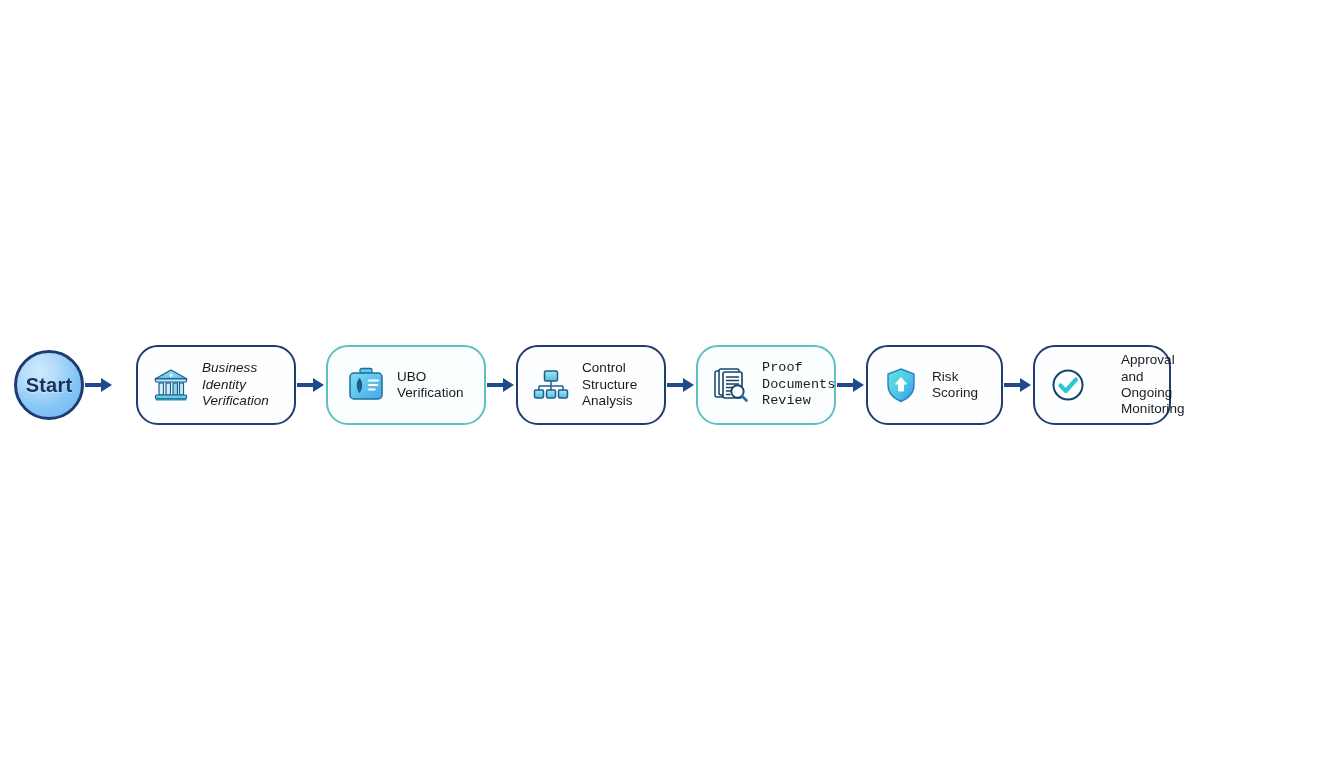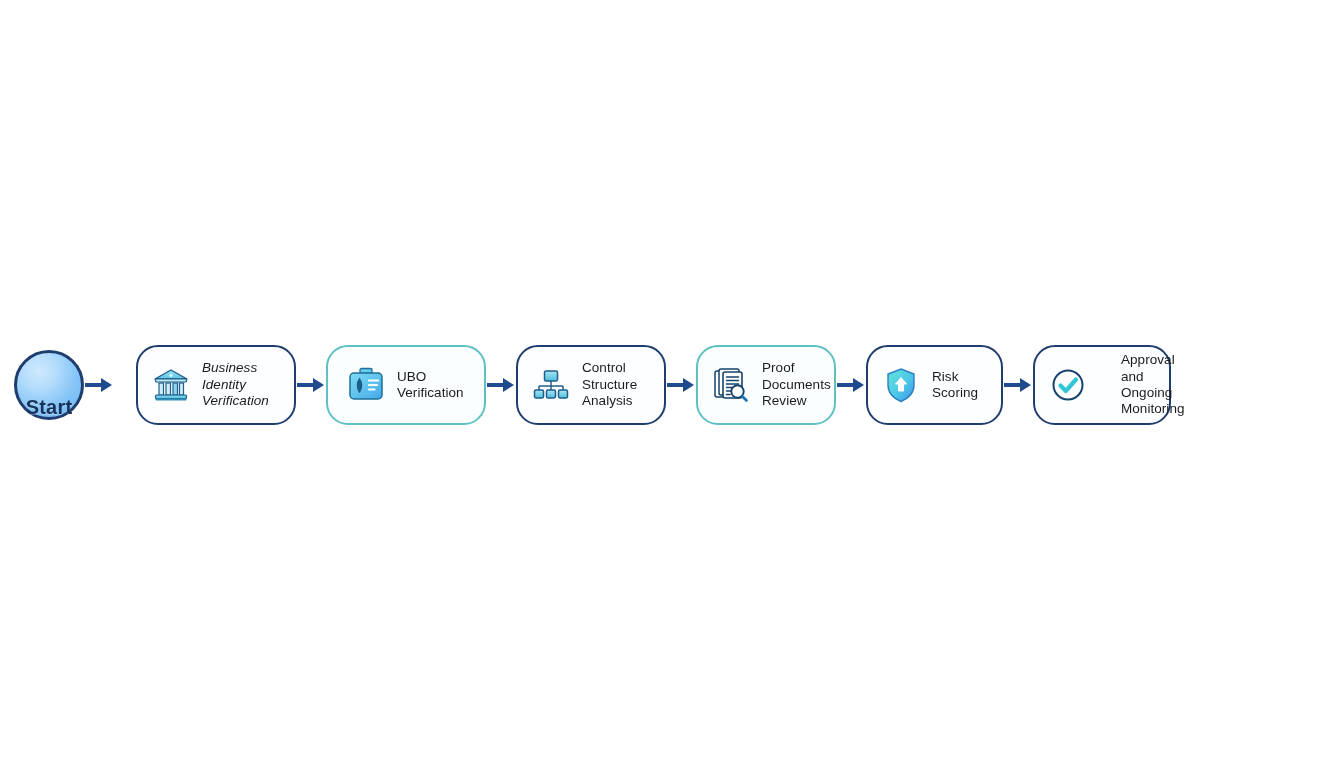--- a/index.html
+++ b/index.html
@@ -41,21 +41,21 @@
   
   .start-node {
     flex: 0 0 auto;
     margin-left: 14px;
     width: 70px;
     height: 70px;
     border-radius: 50%;
     border: 3px solid #1f3d6e;
     box-sizing: border-box;
     display: flex;
-    align-items: flex-end;
+    align-items: center;
     justify-content: center;
     background:
       radial-gradient(circle at 34% 28%, #cfeaff 0%, #b4dcfb 28%, #84c4f7 62%, #6cb4f2 100%);
     position: relative;
   }
   .start-node .start-label {
     font-size: 20px;
     font-weight: bold;
     color: #16325c;
     letter-spacing: 0.2px;
@@ -110,21 +110,21 @@
     color: #1b1b1f;
     white-space: pre-line;
     font-weight: 400;
     letter-spacing: 0.05px;
   }
 
   
   .n1 { width: 160px; margin-left: 22px; font-style: italic; }
   .n2 { width: 160px; padding-left: 17px; }
   .n3 { width: 150px; }
-  .n4 { width: 140px; }
+  .n4 { width: 140px; font-family: Liberation Mono, monospace; }
   .n5 { width: 137px; }
   .n6 { width: 138px; gap: 32px; }
 </style>
 </head>
 <body>
 
 <div id="flow-canvas">
 
   <div class="flow-strip">
 

